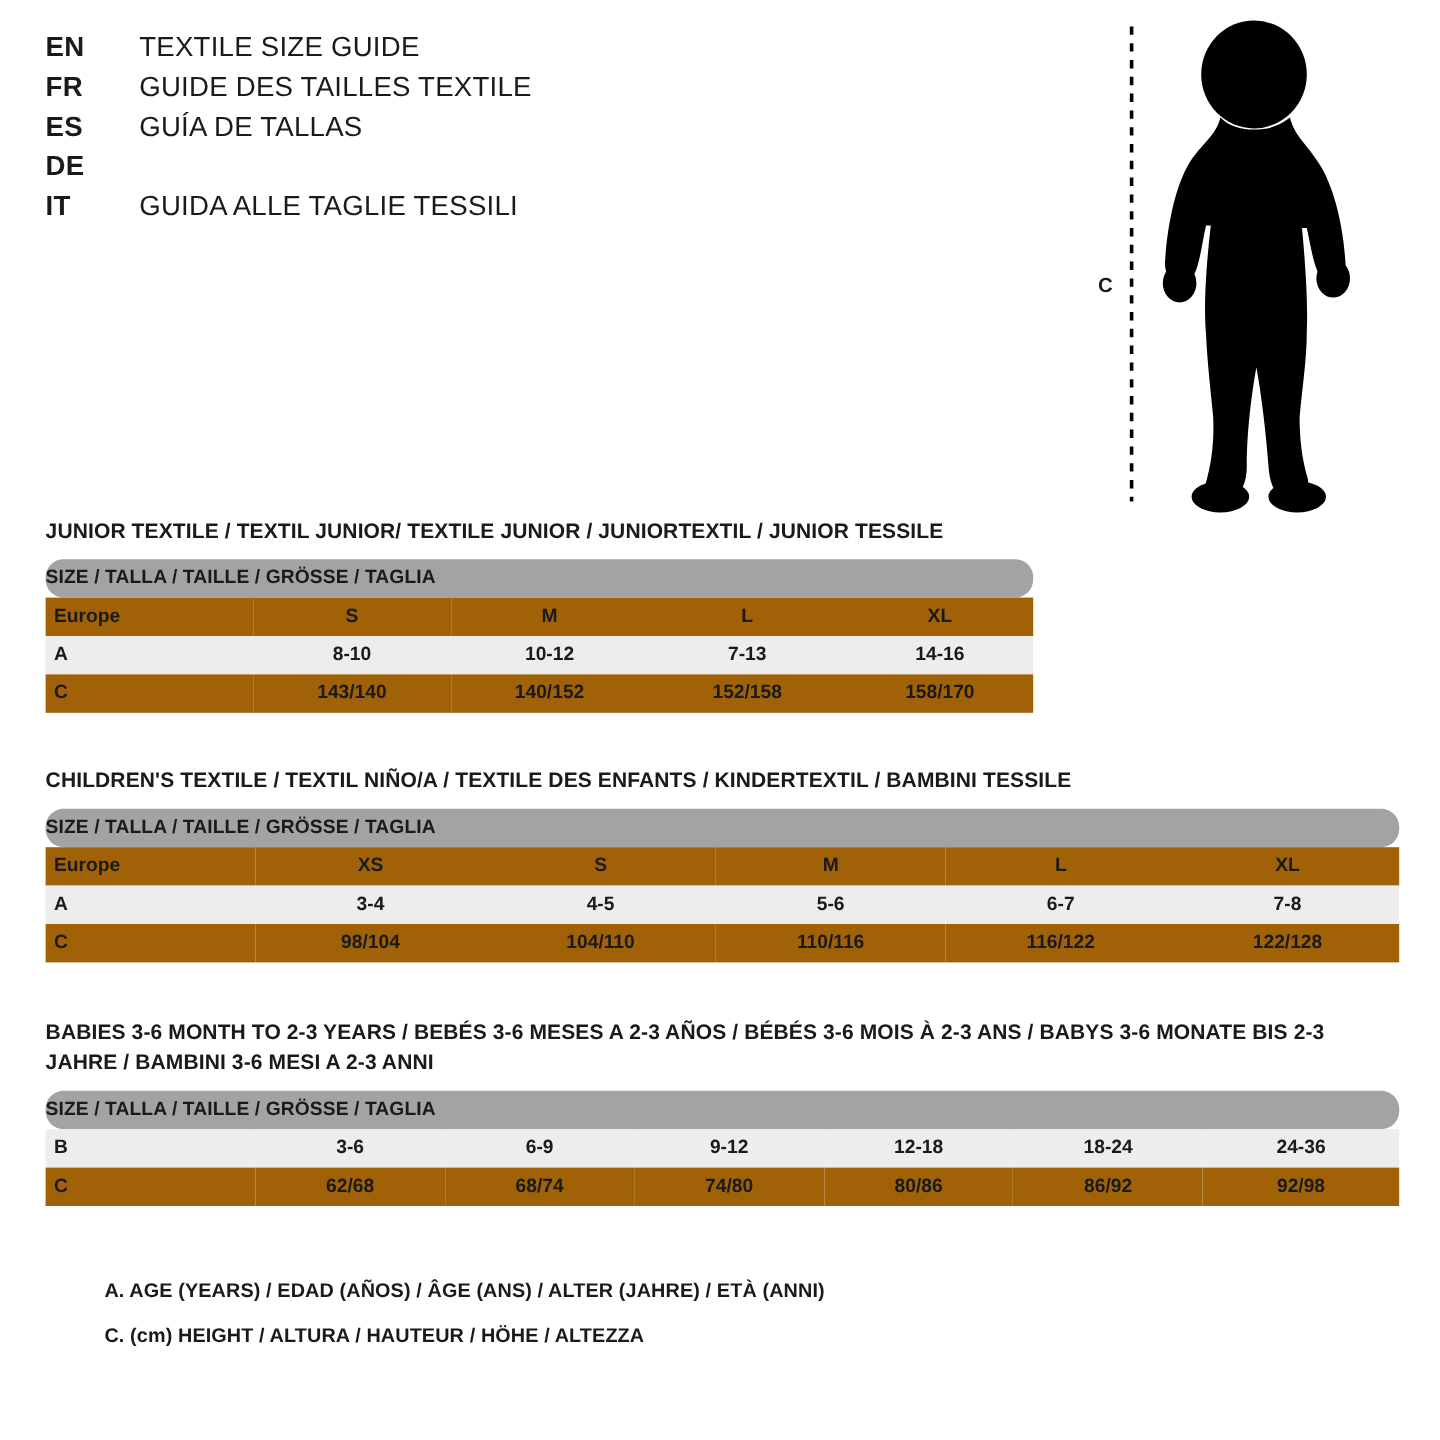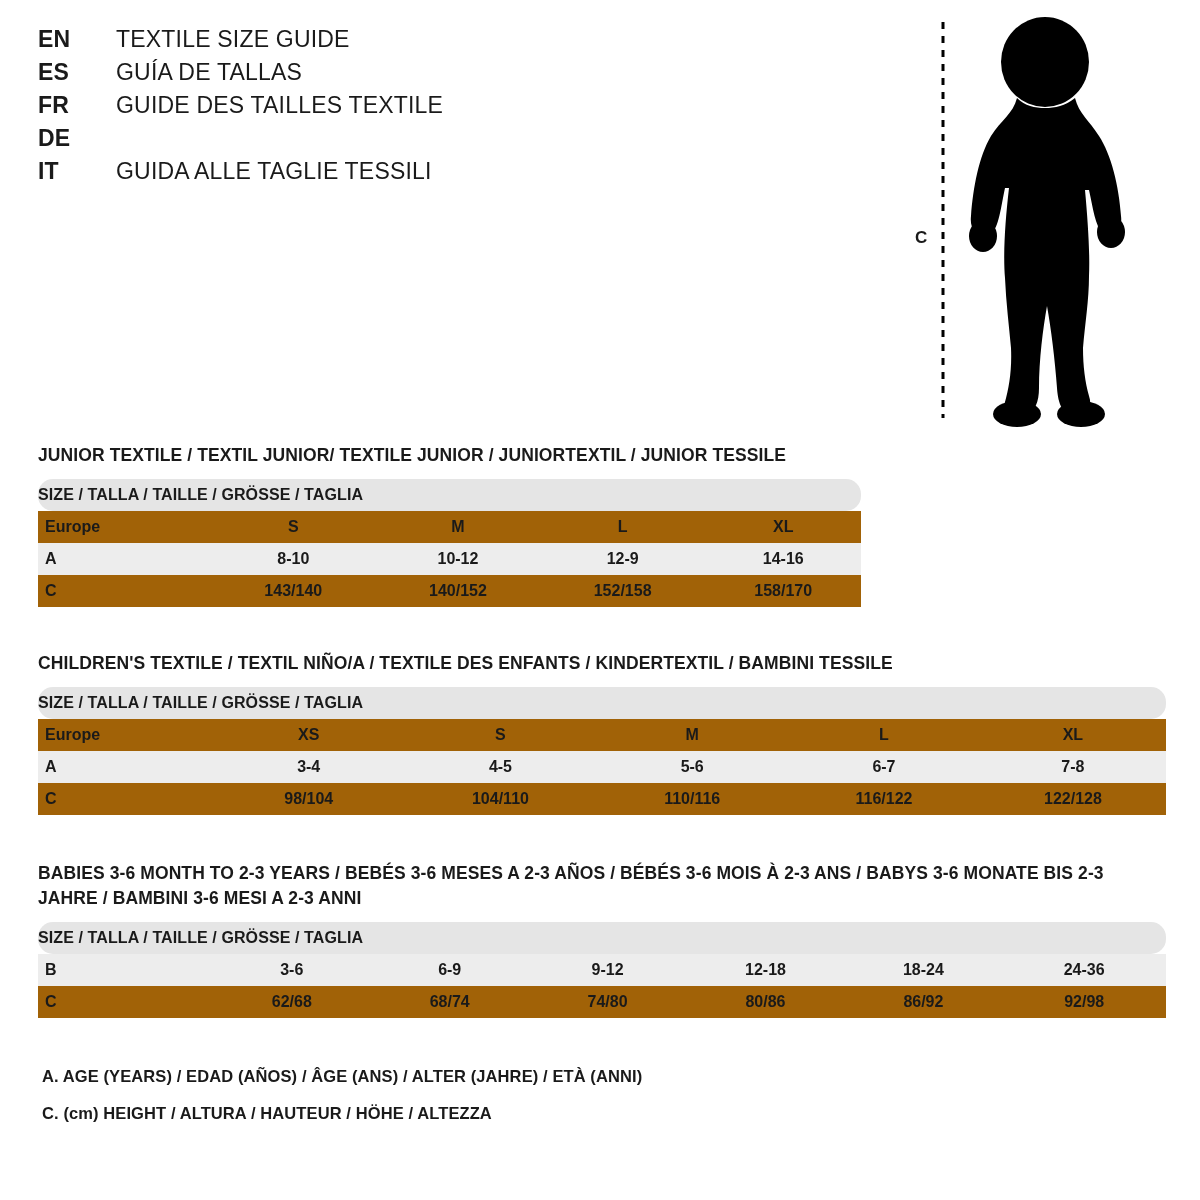--- a/index.html
+++ b/index.html
@@ -69,21 +69,20 @@
     font-size: 17px;
     font-weight: 700;
     color: #1a1a1a;
   }
 
   
   .section {
     position: absolute;
     left: 38px;
     width: 1128px;
-    margin-top: 13px;
   }
   .section-title {
     font-size: 17.5px;
     font-weight: 700;
     letter-spacing: 0.1px;
     color: #1a1a1a;
     line-height: 1.42;
     margin-bottom: 11px;
   }
 
@@ -93,21 +92,21 @@
   }
   table.size-table td {
     font-size: 16px;
     font-weight: 700;
     color: #1a1a1a;
     padding: 5px 0 5px 0;
     height: 22px;
     vertical-align: middle;
   }
   .band-head td {
-    background: #e5e5e5;
+    background: #a3a3a3;
     padding-left: 7px;
     letter-spacing: 0.1px;
     border-radius: 15px;
   }
   .row-light td { background: #a16207; }
   .row-grey td { background: #ededed; }
   .row-label {
     padding-left: 7px !important;
     text-align: left;
   }
@@ -120,39 +119,40 @@
     top: 1068px;
     width: 1000px;
   }
   .legend-line {
     font-size: 16.5px;
     font-weight: 700;
     color: #1a1a1a;
     line-height: 1.0;
     margin-bottom: 20px;
     letter-spacing: 0.1px;
+    margin-left: 45px;
   }
 </style>
 </head>
 <body>
 
 <div class="page">
 
   <div class="header">
     <div class="header-row">
       <span class="lang-code">EN</span>
       <span class="lang-title">TEXTILE SIZE GUIDE</span>
     </div>
     <div class="header-row">
+      <span class="lang-code">FR</span>
+      <span class="lang-title">GUIDE DES TAILLES TEXTILE</span>
+    </div>
+    <div class="header-row">
       <span class="lang-code">ES</span>
       <span class="lang-title">GUÍA DE TALLAS</span>
-    </div>
-    <div class="header-row">
-      <span class="lang-code">FR</span>
-      <span class="lang-title">GUIDE DES TAILLES TEXTILE</span>
     </div>
     <div class="header-row">
       <span class="lang-code">DE</span>
     </div>
     <div class="header-row">
       <span class="lang-code">IT</span>
       <span class="lang-title">GUIDA ALLE TAGLIE TESSILI</span>
     </div>
   </div>
 
@@ -220,21 +220,21 @@
         <td class="row-label">Europe</td>
         <td class="cell-c">S</td>
         <td class="cell-c">M</td>
         <td class="cell-c">L</td>
         <td class="cell-c">XL</td>
       </tr>
       <tr class="row-grey">
         <td class="row-label">A</td>
         <td class="cell-c">8-10</td>
         <td class="cell-c">10-12</td>
-        <td class="cell-c">12-9</td>
+        <td class="cell-c">7-13</td>
         <td class="cell-c">14-16</td>
       </tr>
       <tr class="row-light">
         <td class="row-label">C</td>
         <td class="cell-c">143/140</td>
         <td class="cell-c">140/152</td>
         <td class="cell-c">152/158</td>
         <td class="cell-c">158/170</td>
       </tr>
     </tbody>

